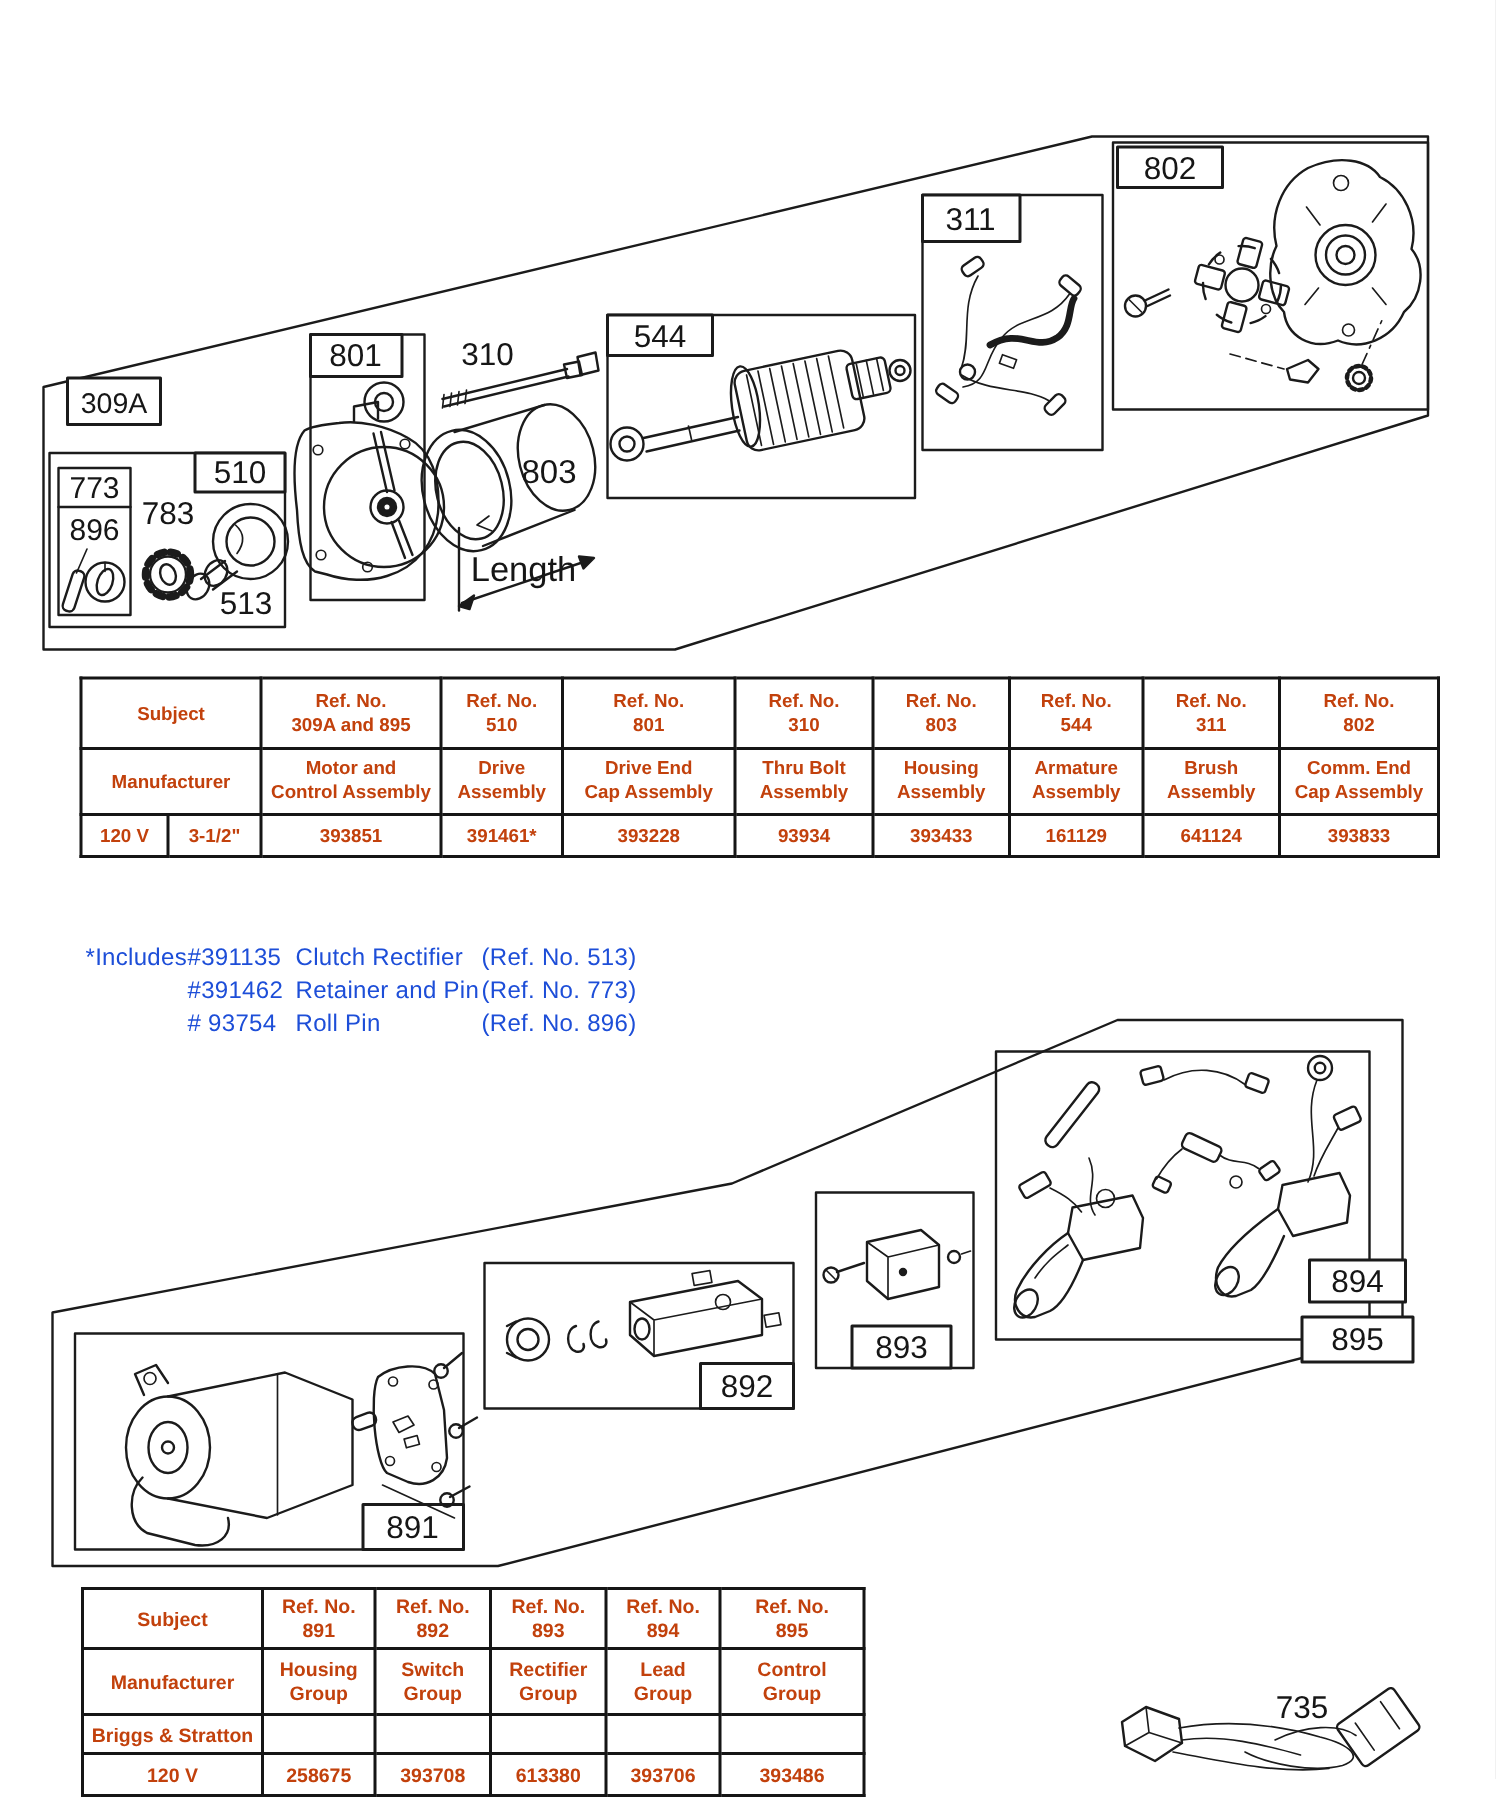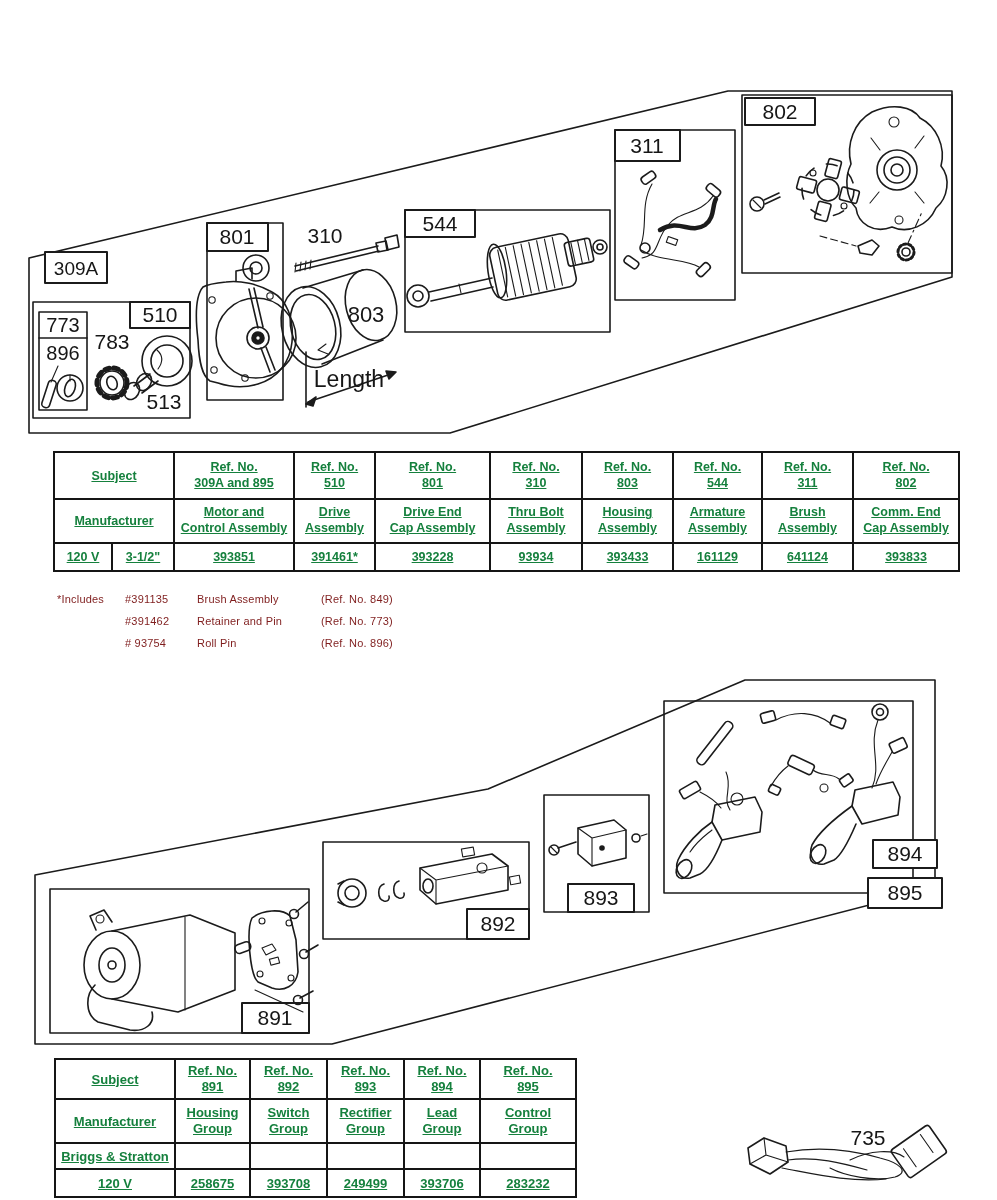--- a/index.html
+++ b/index.html
@@ -6,31 +6,31 @@
   .page{position:relative;width:997px;height:1200px;background:#ffffff;margin:0 auto;
         font-family:"Liberation Sans","DejaVu Sans",sans-serif;color:#111;overflow:hidden;}
   svg.art{position:absolute;left:0;top:0;}
   svg.art .ln{stroke:#1b1b1b;fill:none;stroke-width:1.6;stroke-linecap:round;stroke-linejoin:round;}
   svg.art .box{stroke:#1b1b1b;fill:#ffffff;stroke-width:2;}
   svg.art .lbl{fill:#161616;font-family:"Liberation Sans","DejaVu Sans",sans-serif;text-anchor:middle;stroke:none;}
   svg.art .thick{stroke-width:4.5;}
   svg.art .thin{stroke-width:1.1;}
 
   table.ptable{position:absolute;border-collapse:collapse;table-layout:fixed;
-               font-weight:bold;color:#15803d;text-decoration:underline;}
+               font-weight:bold;color:#c2410c;}
   table.ptable td{border:2px solid #151515;text-align:center;vertical-align:middle;
                   padding:0 2px;overflow:hidden;}
   table.t1{left:53px;top:451px;font-size:12.5px;}
   table.t2{left:54px;top:1058px;font-size:13px;}
   .r1 td{height:45px;} .r2 td{height:42px;} .r3 td{height:33px;} .r4 td{height:26px;}
   .t2 .r1 td{height:38px;} .t2 .r2 td{height:42px;} .t2 .r3 td{height:24px;} .t2 .r4 td{height:26px;}
   td.low{vertical-align:bottom;padding-bottom:5px;}
   .l{line-height:1.25;}
 
-  .footnote{position:absolute;left:57px;top:588px;font-size:11px;color:#7f1d1d;
+  .footnote{position:absolute;left:57px;top:628px;font-size:16px;color:#1d4ed8;
             letter-spacing:0.2px;}
   .fn-row{display:grid;grid-template-columns:68px 72px 124px auto;line-height:22px;}
 </style>
 </head>
 <body>
 
 <div class="page">
 
 <svg class="art" width="997" height="1200" viewBox="0 0 997 1200">
 
@@ -492,22 +492,22 @@
     <td>641124</td>
     <td>393833</td>
   </tr>
   </tbody>
 </table>
 
 <div class="footnote">
   <div class="fn-row">
     <span>*Includes</span>
     <span>#391135</span>
-    <span>Brush Assembly</span>
-    <span>(Ref. No. 849)</span>
+    <span>Clutch Rectifier</span>
+    <span>(Ref. No. 513)</span>
   </div>
   <div class="fn-row">
     <span></span>
     <span>#391462</span>
     <span>Retainer and Pin</span>
     <span>(Ref. No. 773)</span>
   </div>
   <div class="fn-row">
     <span></span>
     <span>#&nbsp;93754</span>
@@ -577,20 +577,20 @@
     <td></td>
           <td></td>
     <td></td>
           <td></td>
     <td></td>
   </tr>
   <tr class="r4">
     <td>120 V</td>
     <td>258675</td>
     <td>393708</td>
-    <td>249499</td>
+    <td>613380</td>
     <td>393706</td>
-    <td>283232</td>
+    <td>393486</td>
   </tr>
   </tbody>
 </table>
 
 </div>
 
 </body></html>

